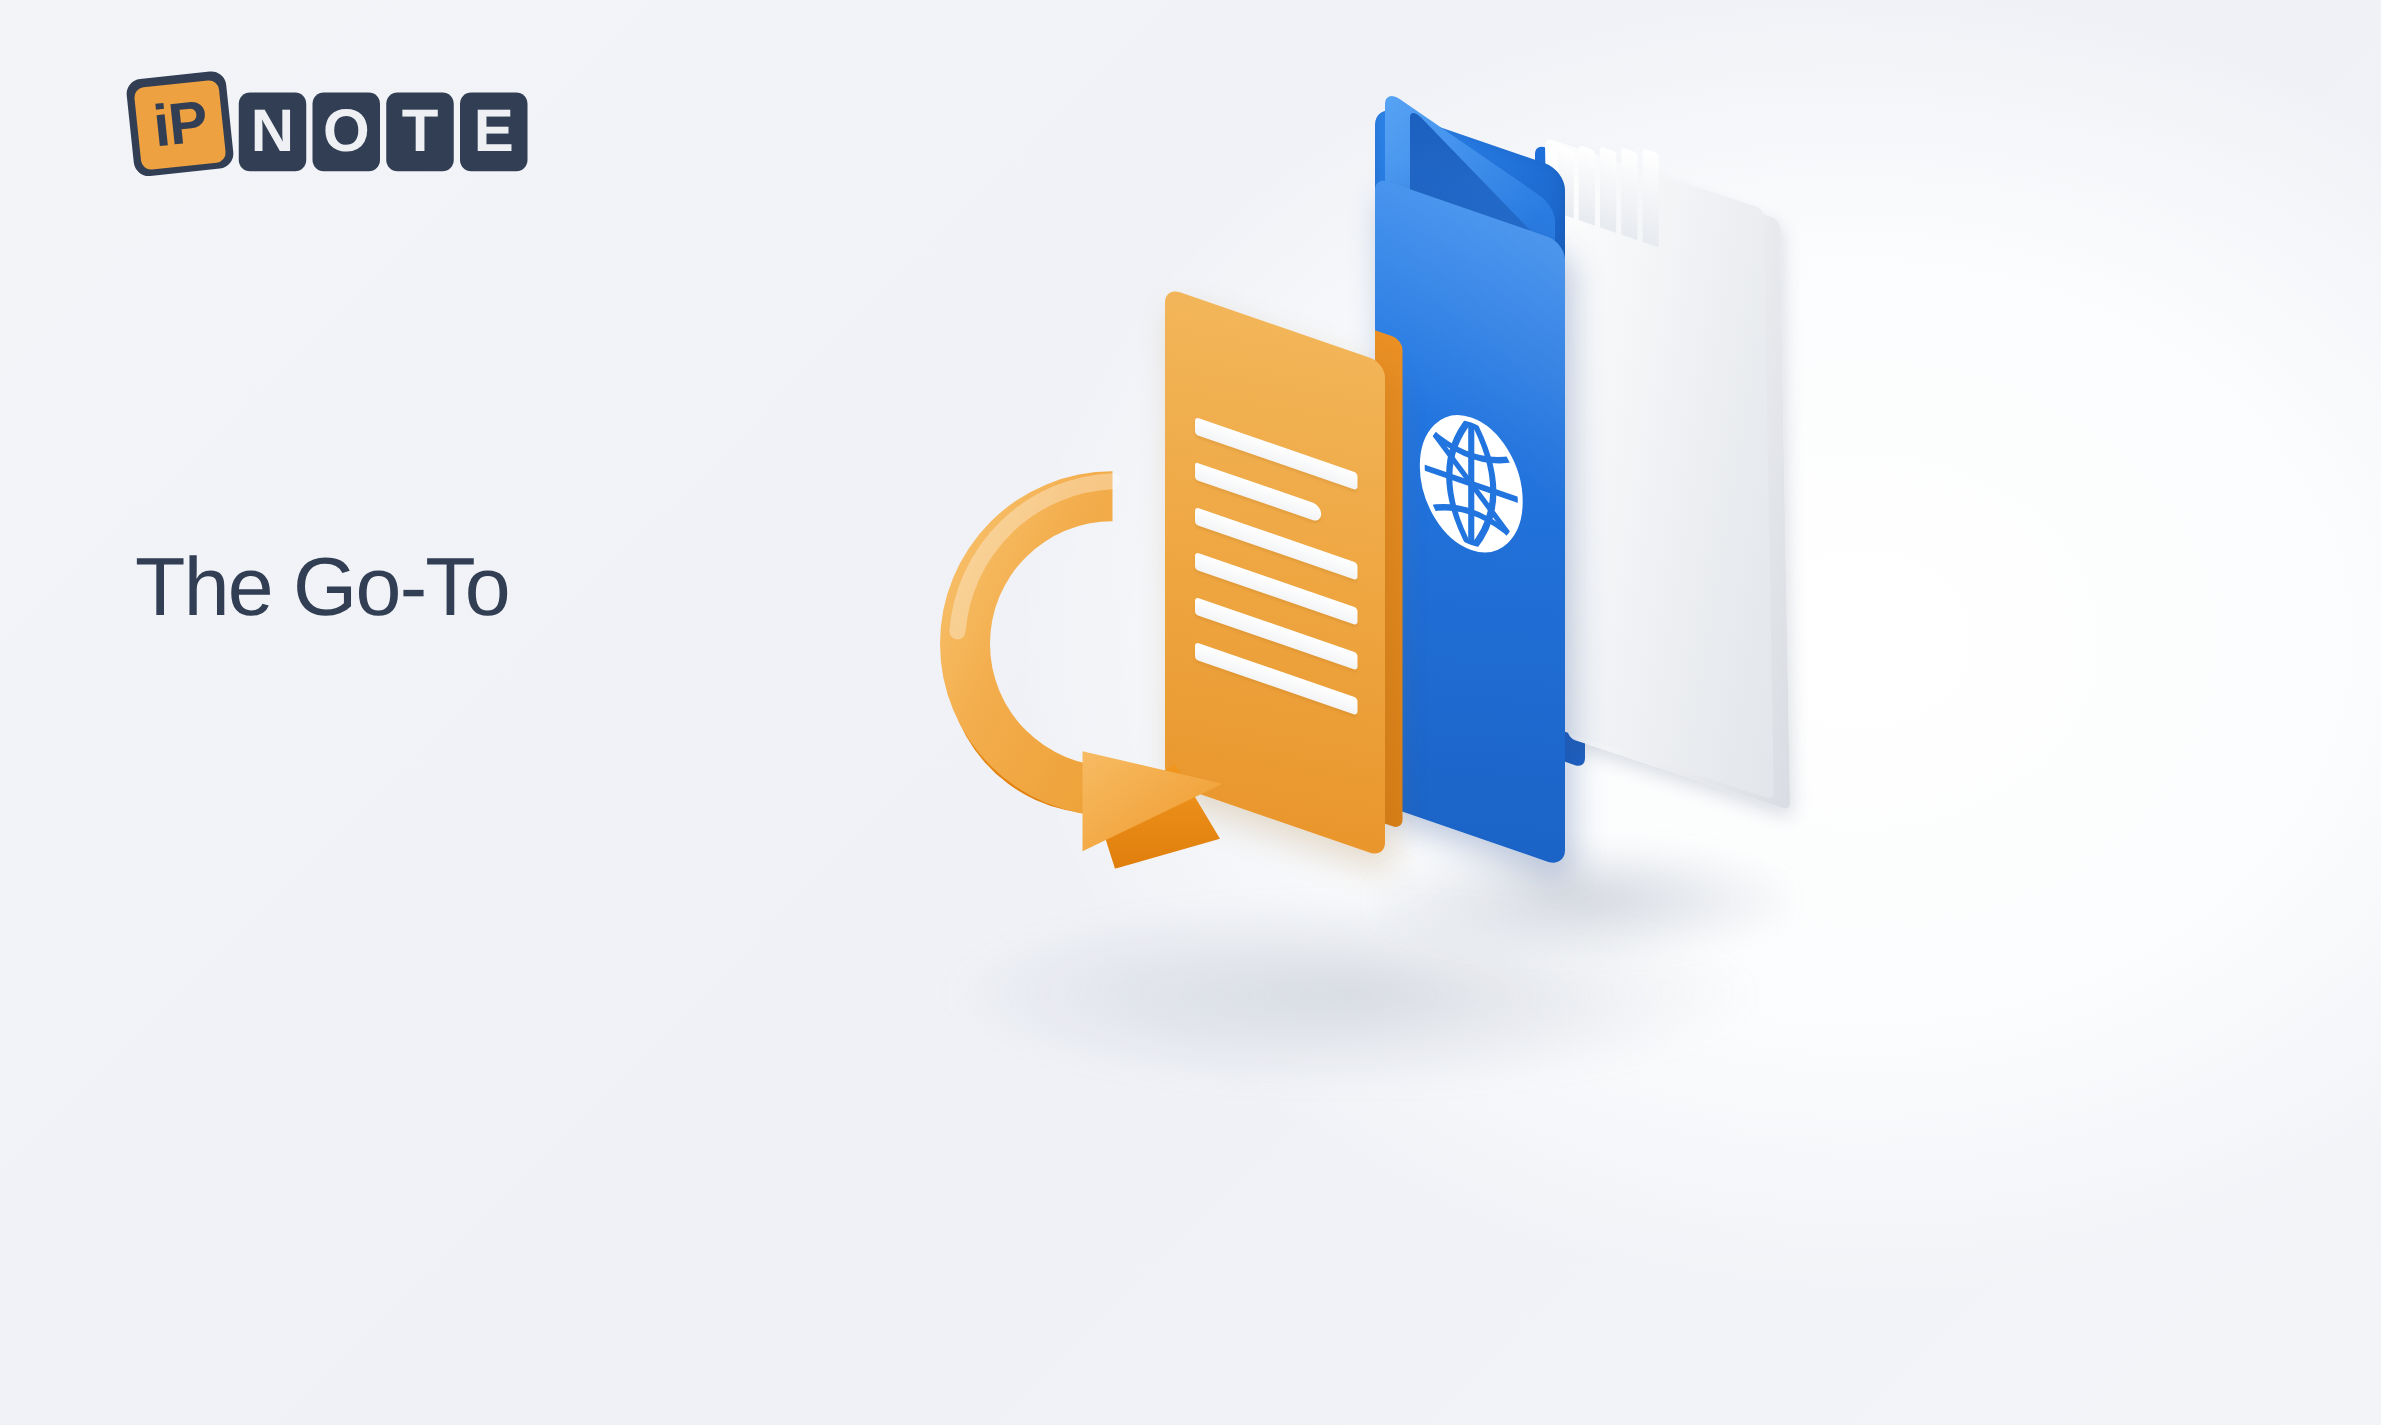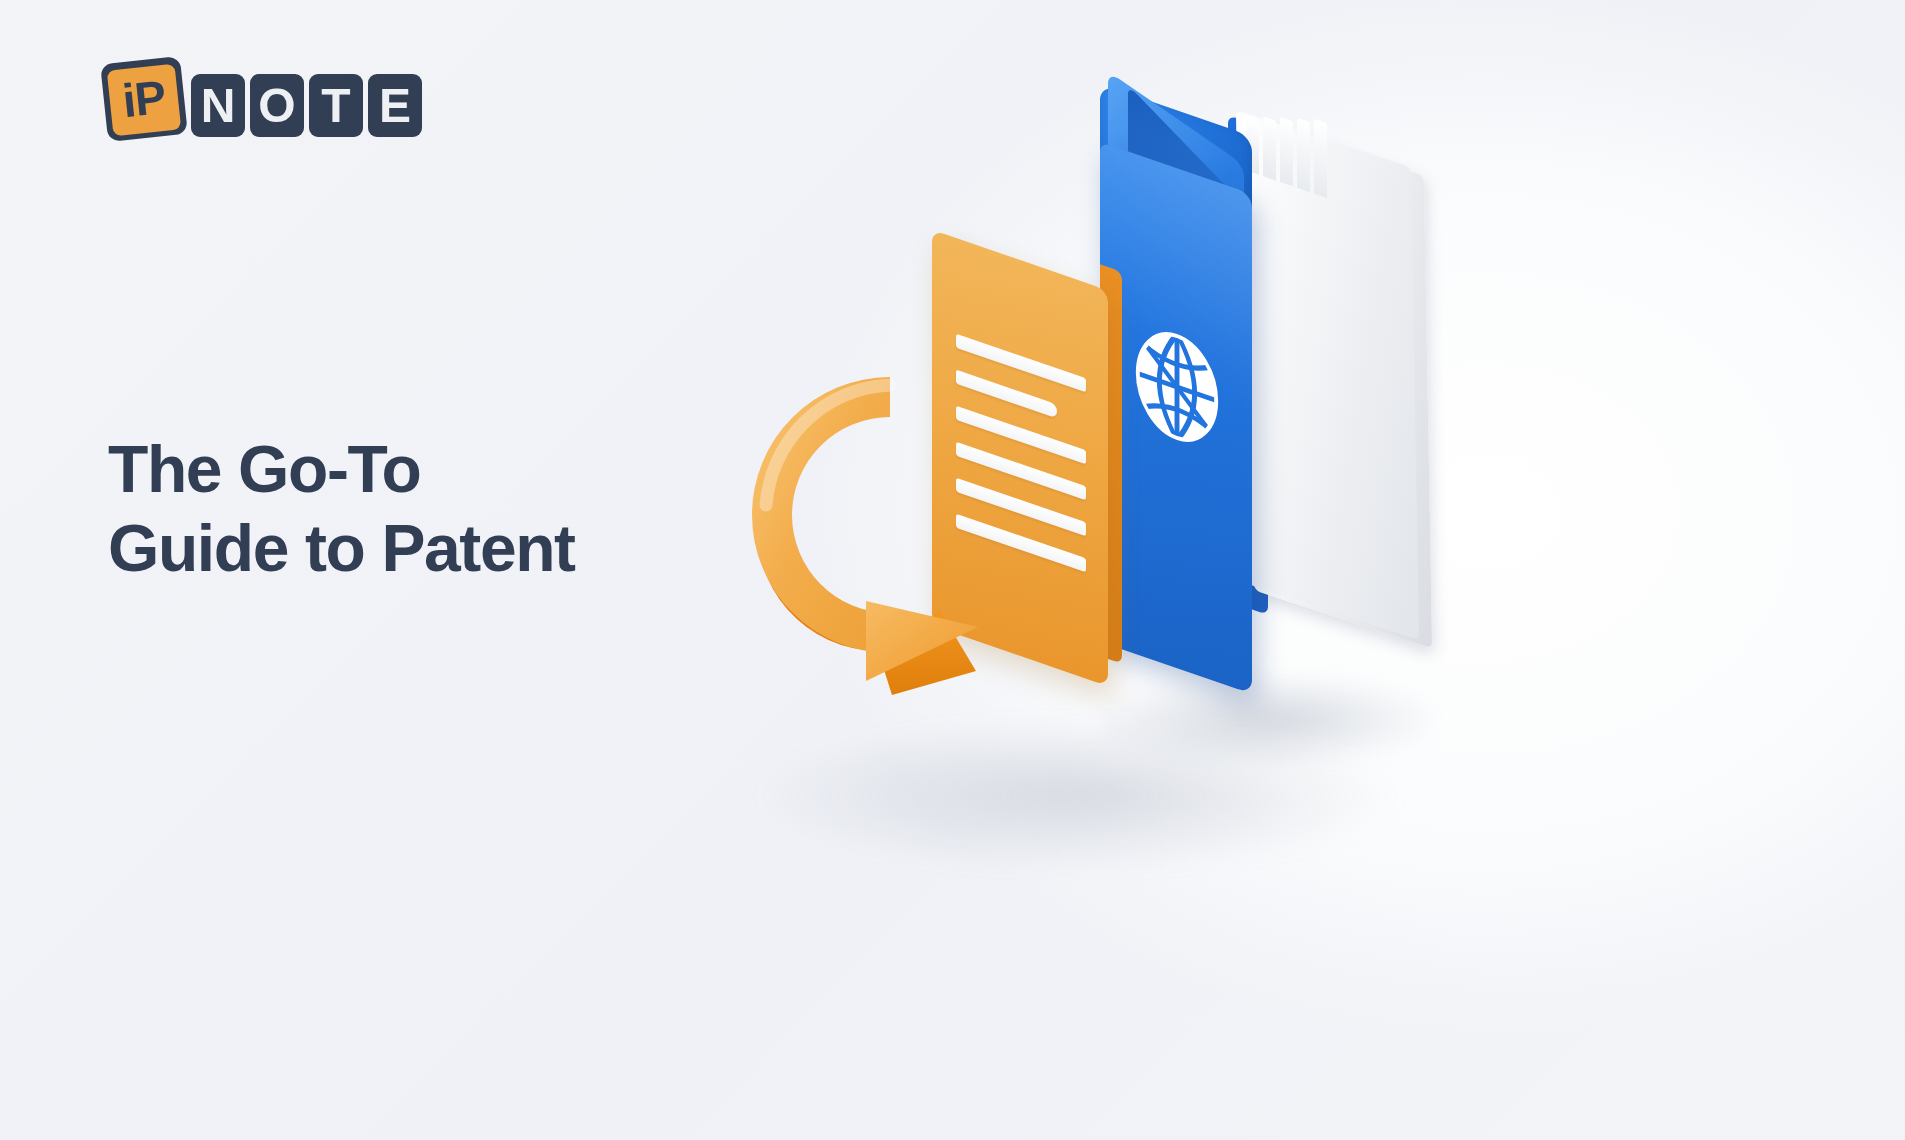--- a/index.html
+++ b/index.html
@@ -89,21 +89,21 @@
     letter-spacing: 0;
   }
 
   
   .headline {
     position: absolute;
     left: 108px;
     top: 386px;
     width: 640px;
     font-size: 66px;
-    font-weight: 700;
+    font-weight: 400;
     line-height: 1.19;
     color: #313e54;
     letter-spacing: -1.4px;
   }
   .headline-line { display: block; white-space: nowrap; }
 
   
   .illustration {
     position: absolute;
     left: 700px;
@@ -311,21 +311,20 @@
     <div class="logo-letters">
       <div class="logo-letter">N</div>
       <div class="logo-letter">O</div>
       <div class="logo-letter">T</div>
       <div class="logo-letter">E</div>
     </div>
   </div>
 
   <h1 class="headline">
     <span class="headline-line">The Go-To</span>
-    <span class="headline-line">Guide to Patent</span>
   </h1>
 
   <div class="illustration">
 
     <div class="ground-shadow"></div>
     <div class="ground-shadow-2"></div>
 
     <div class="book">
       <div class="book-cover-back"></div>
       <div class="book-pages"></div>

